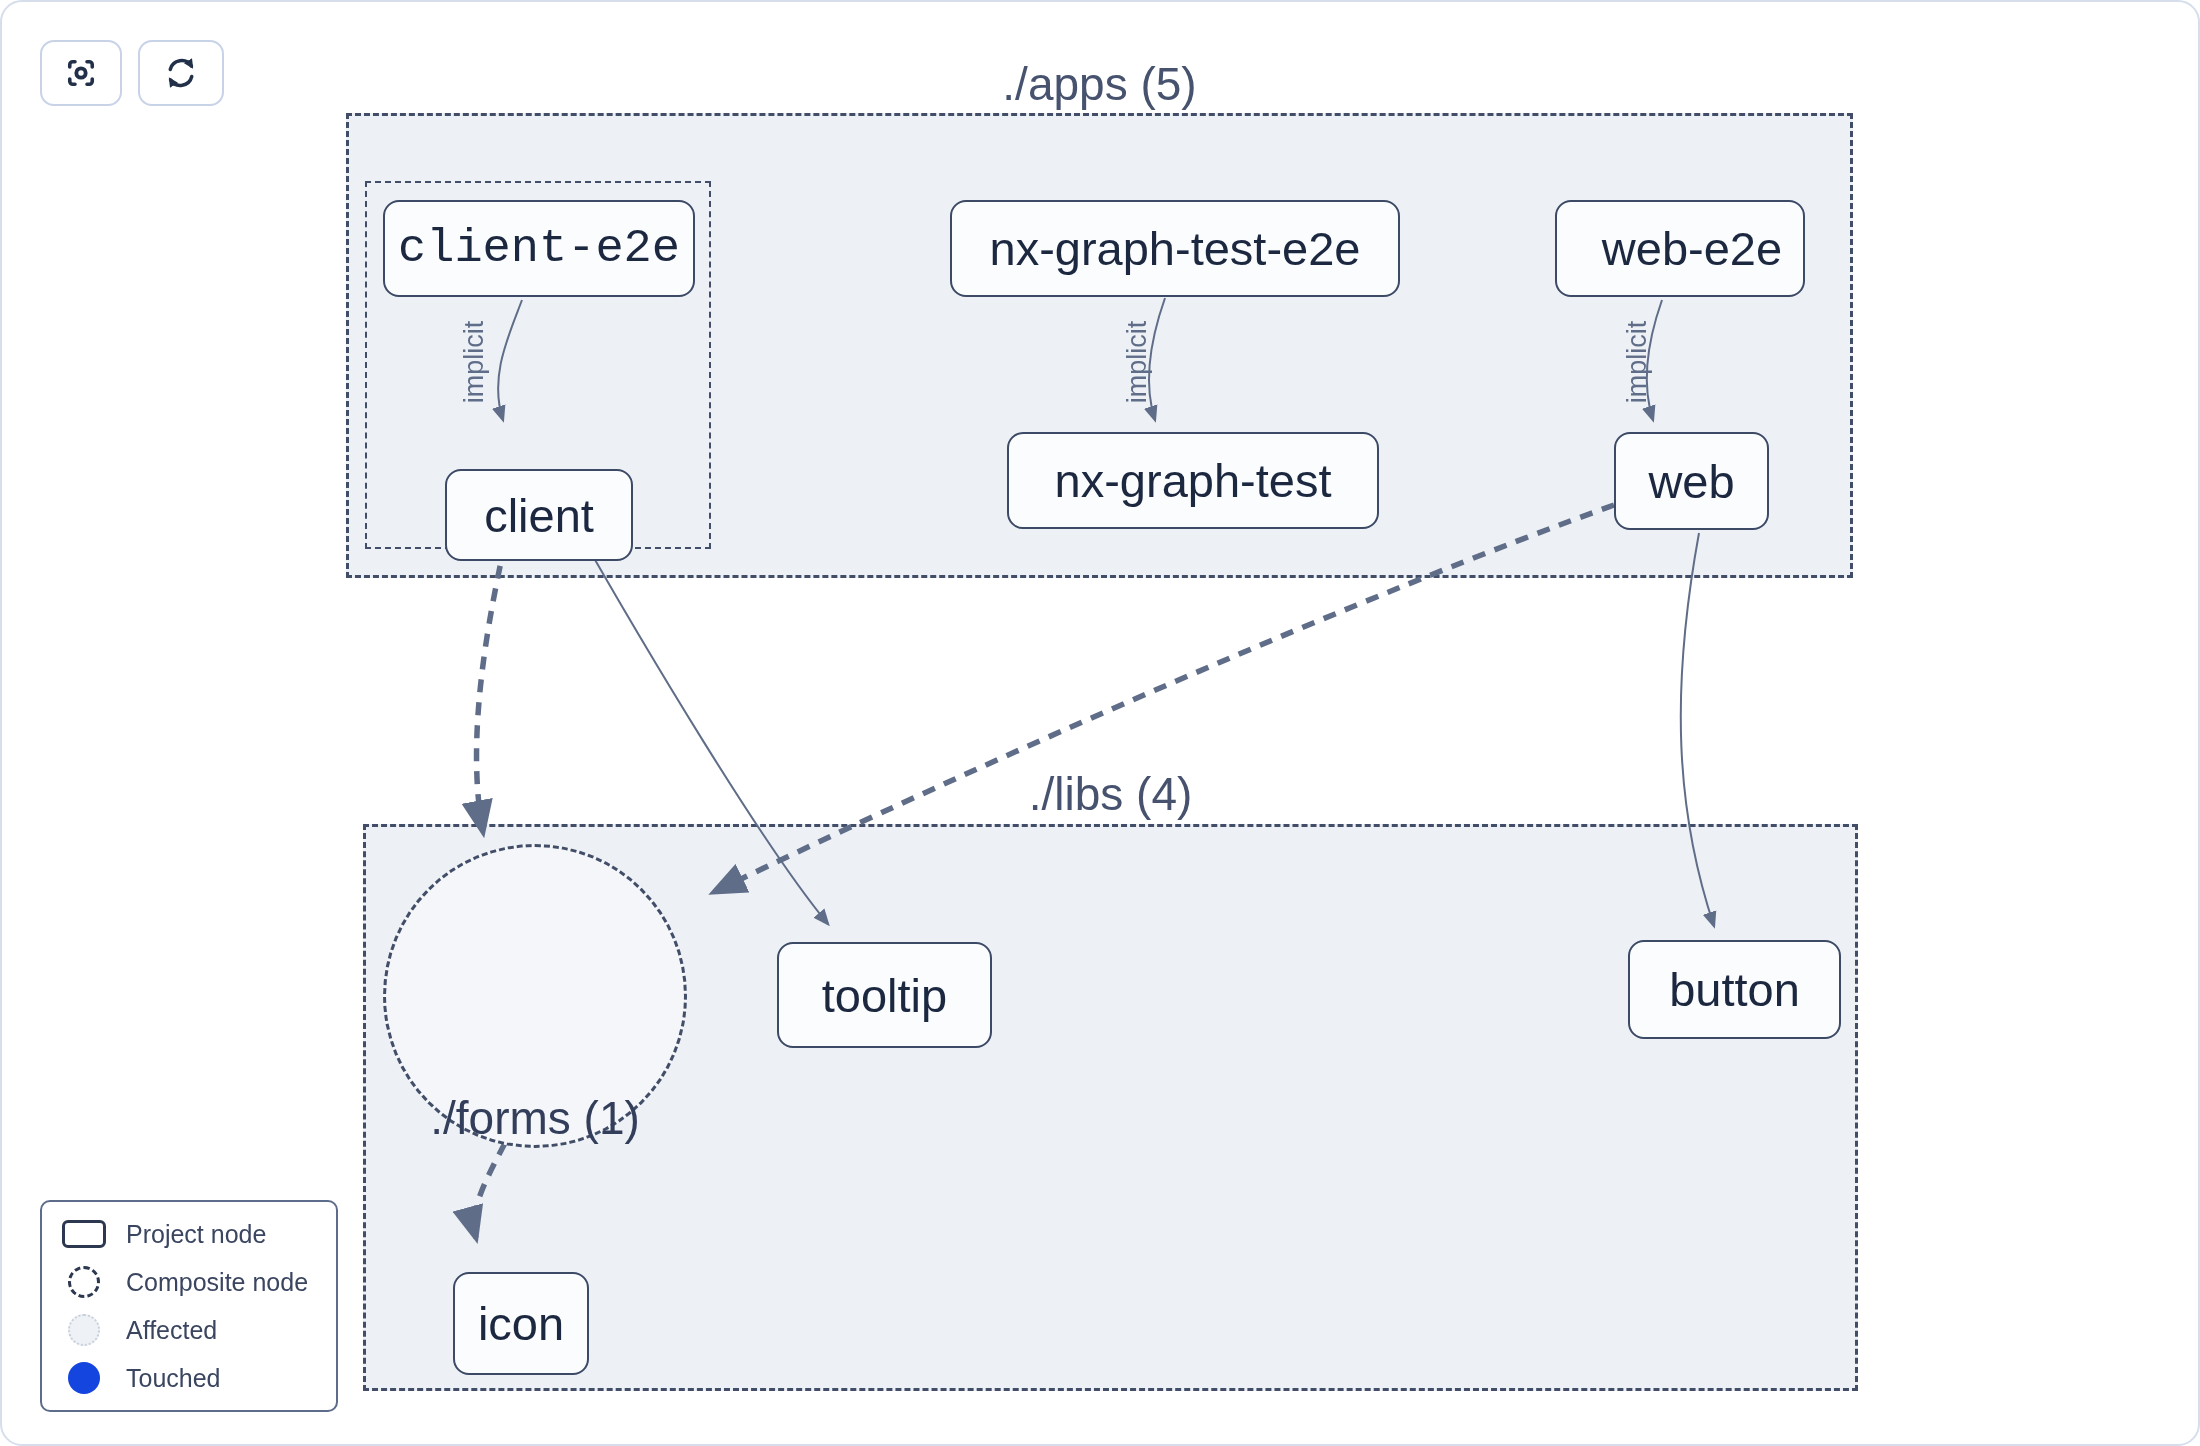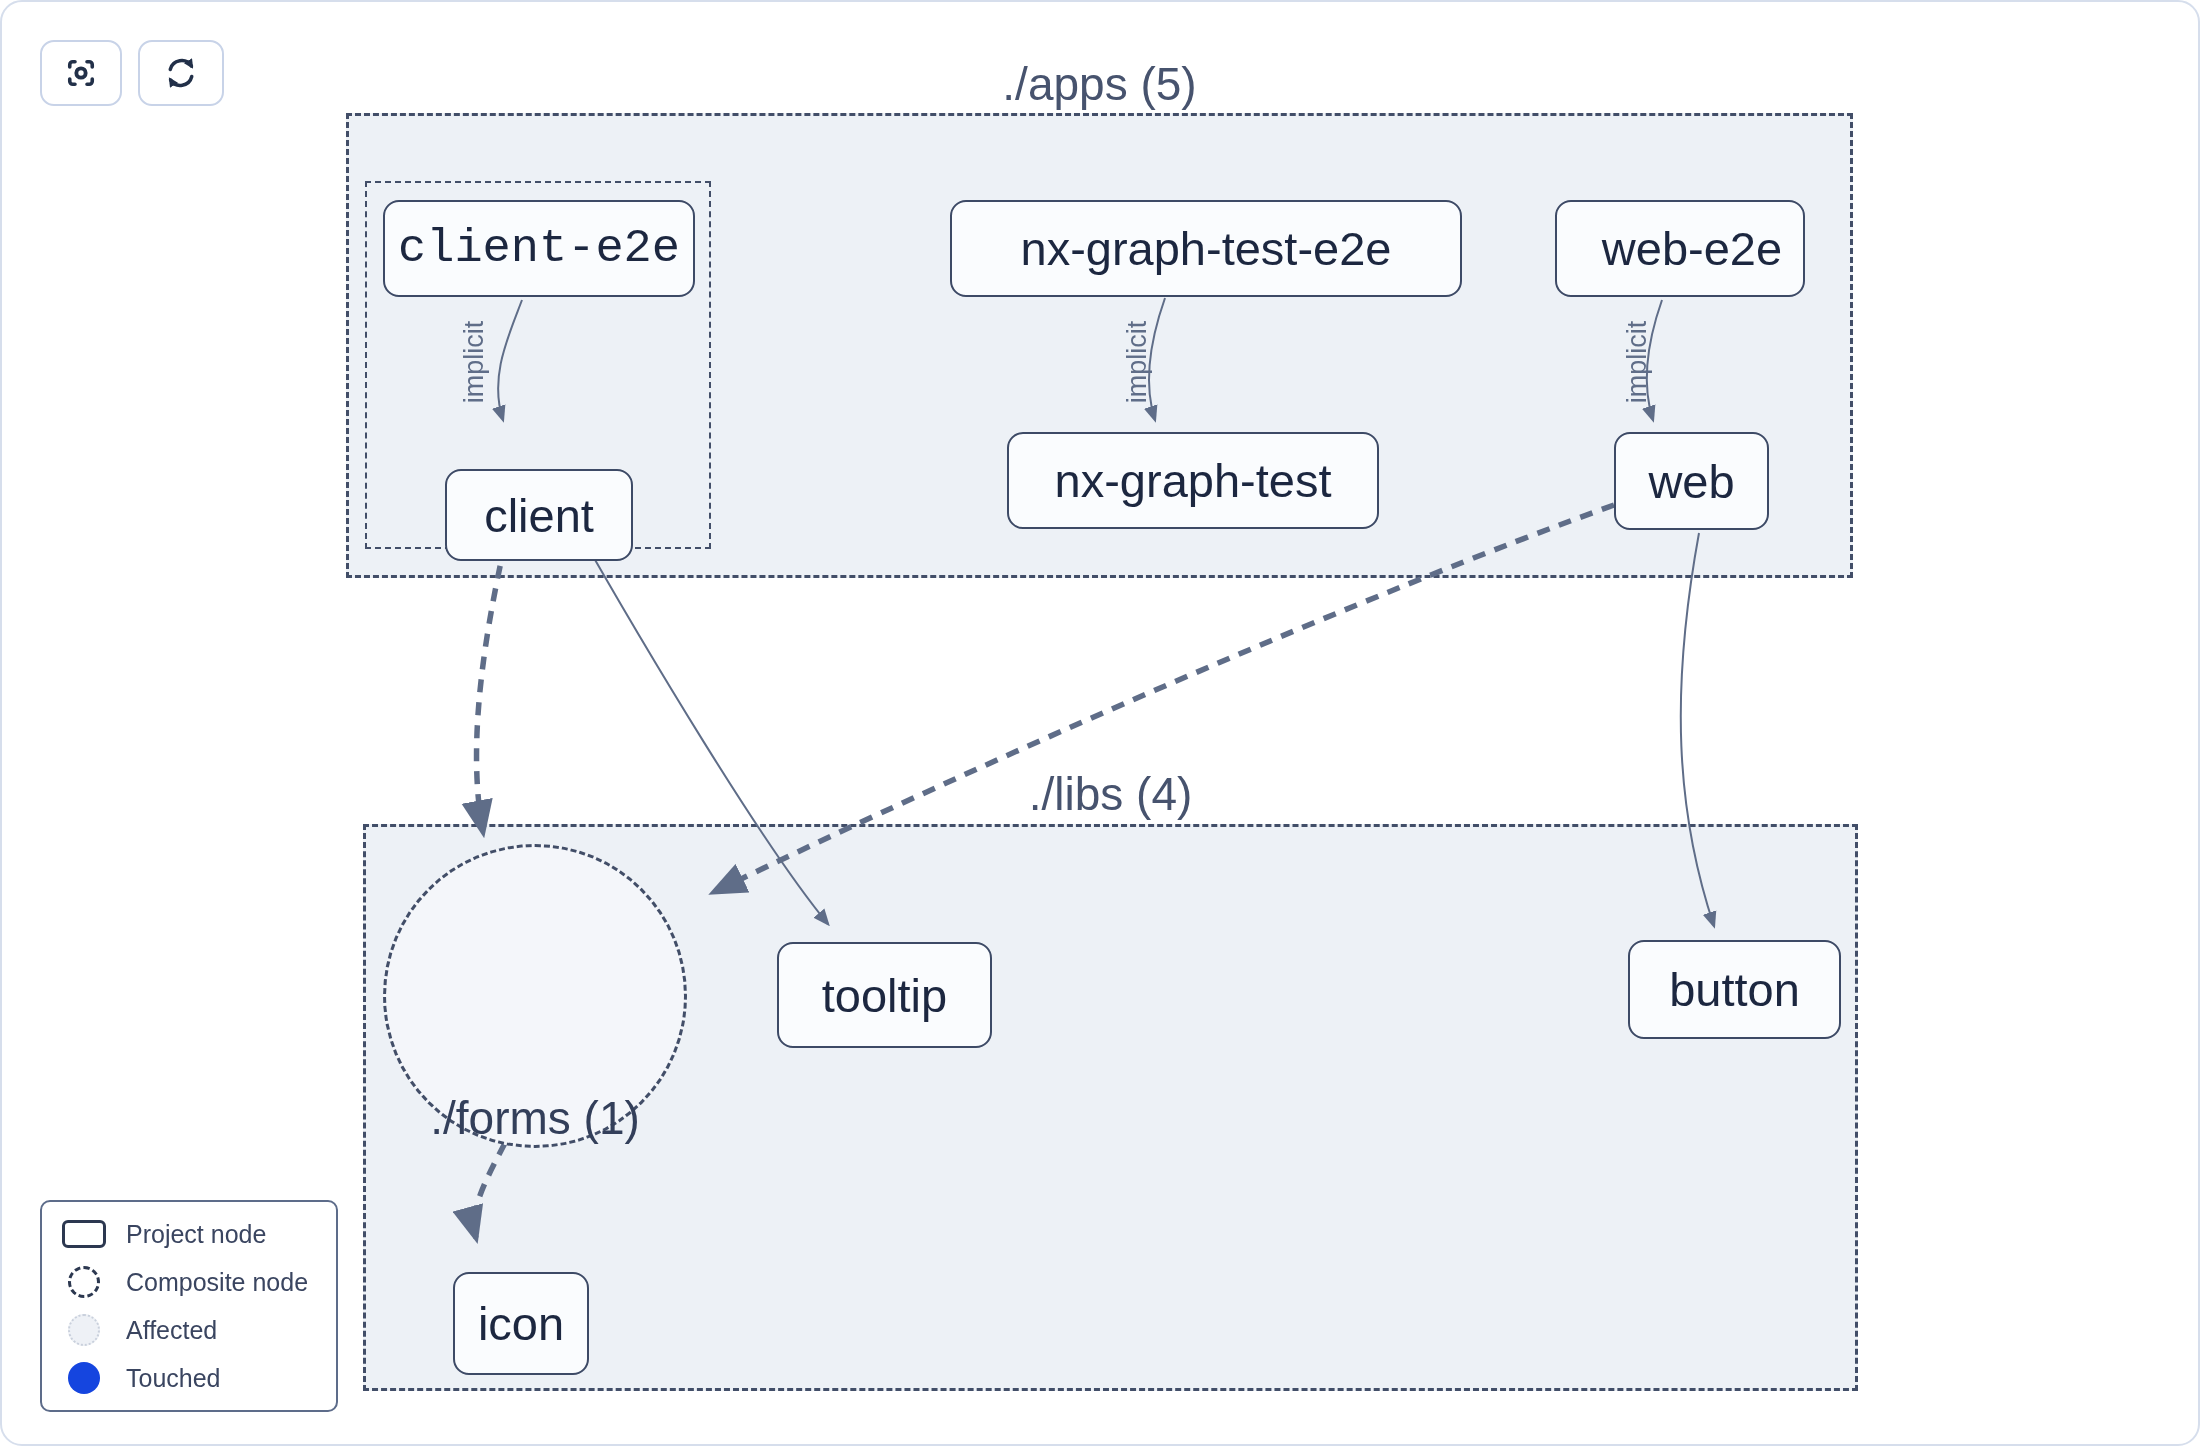--- a/index.html
+++ b/index.html
@@ -120,21 +120,21 @@
   <div class="circle-node" style="left:381px;top:842px;width:304px;height:304px;">
     <span>./forms (1)</span>
   </div>
 
   <div class="node" style="left:381px;top:198px;width:312px;height:97px;font-family:Liberation Mono, monospace;">
     <span>client-e2e</span>
   </div>
   <div class="node" style="left:443px;top:430px;width:188px;height:92px;margin-top:37px;">
     <span>client</span>
   </div>
-  <div class="node" style="left:948px;top:198px;width:512px;height:97px;justify-content:center;">
+  <div class="node" style="left:948px;top:198px;width:450px;height:97px;justify-content:center;">
     <span>nx-graph-test-e2e</span>
   </div>
   <div class="node" style="left:1005px;top:430px;width:372px;height:97px;">
     <span>nx-graph-test</span>
   </div>
   <div class="node" style="left:1553px;top:198px;width:250px;height:97px;padding-left:24px;">
     <span>web-e2e</span>
   </div>
   <div class="node" style="left:1612px;top:430px;width:155px;height:98px;">
     <span>web</span>

